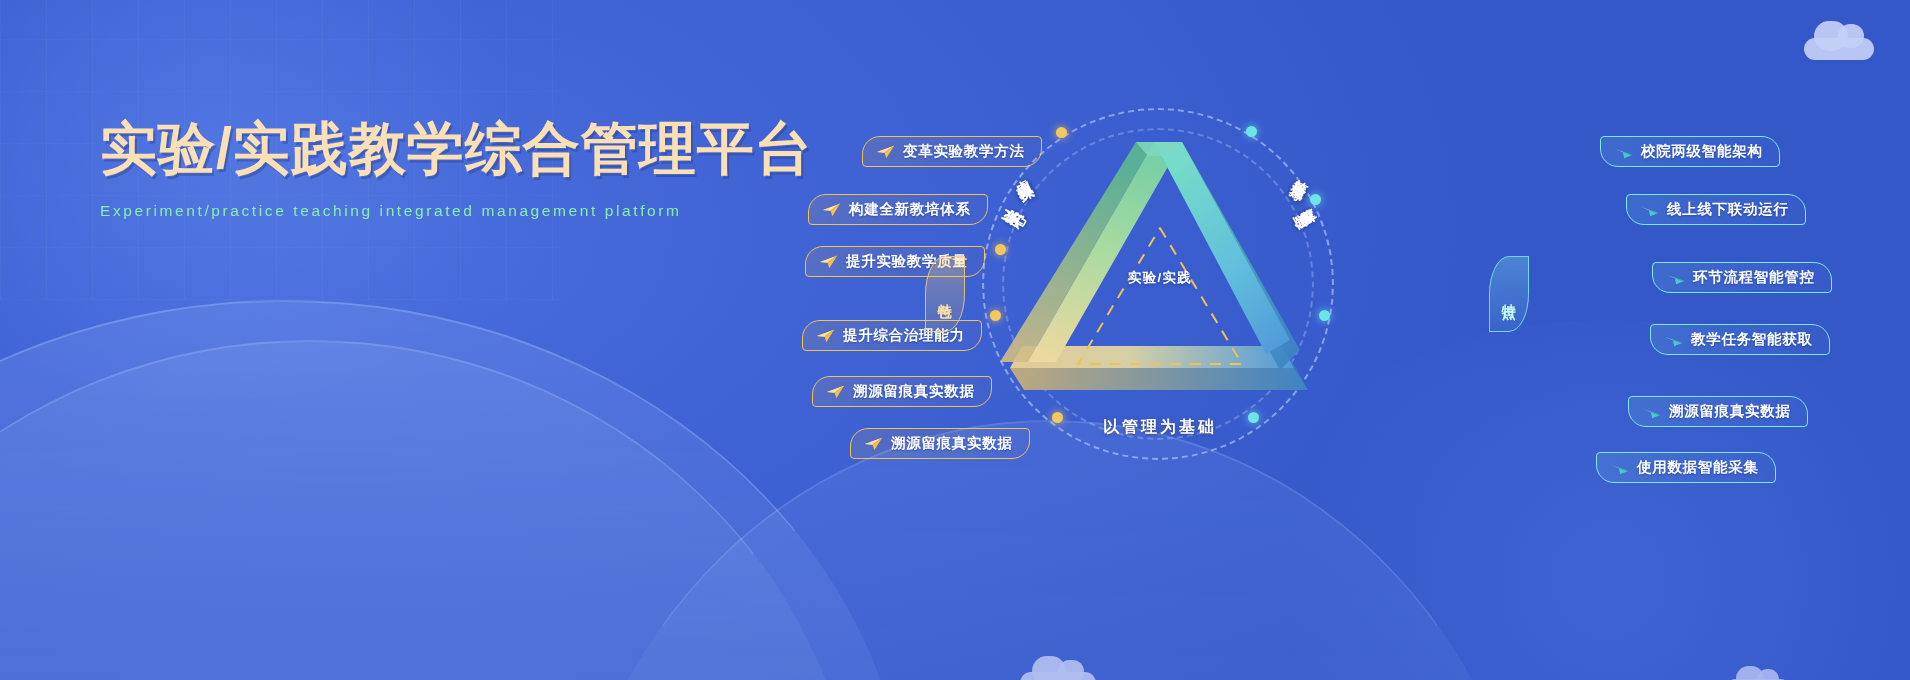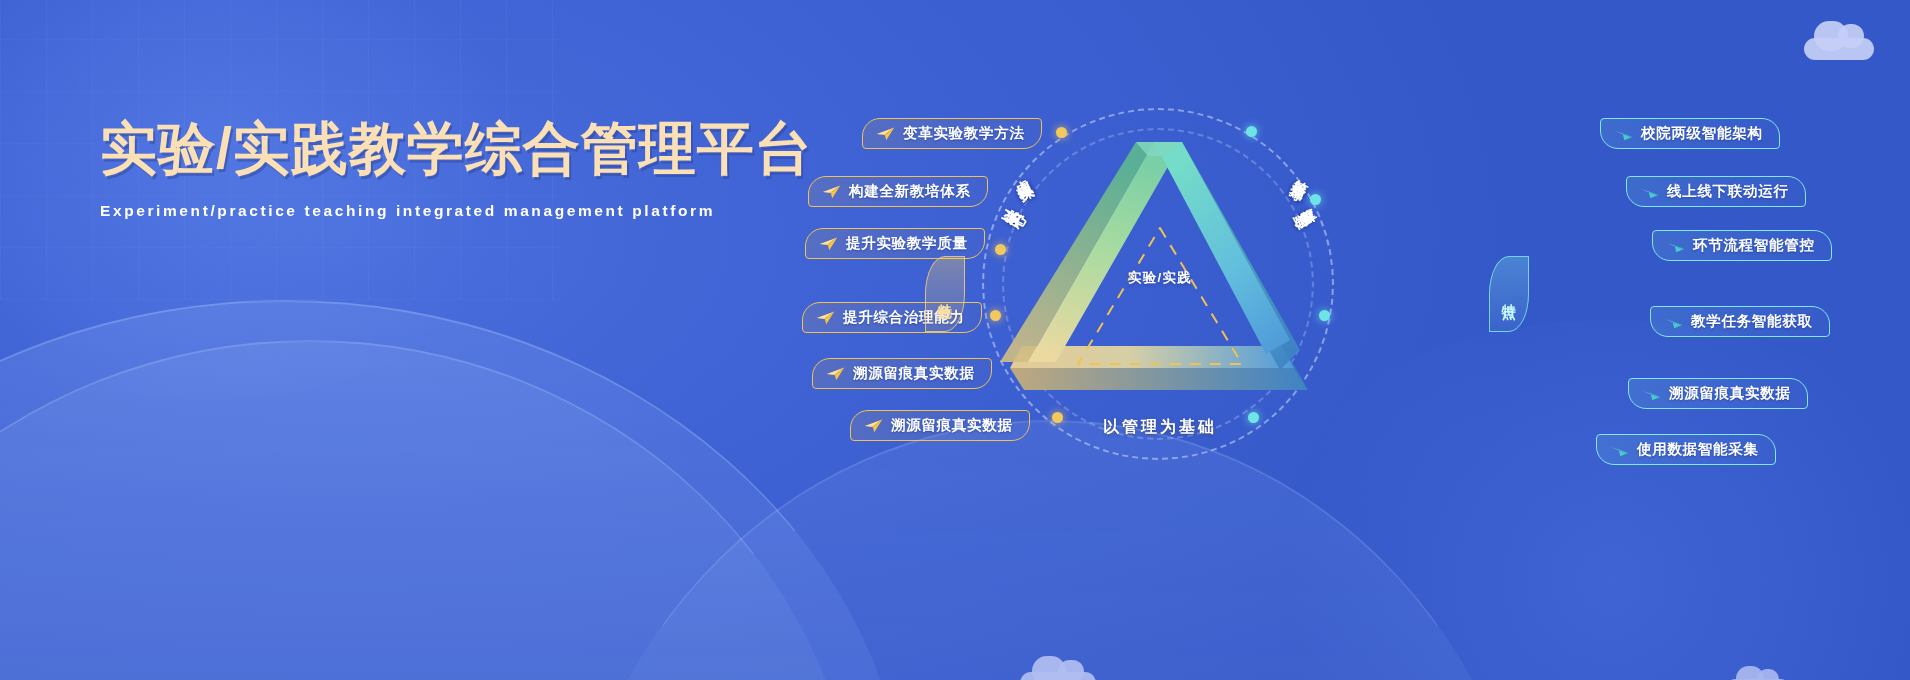--- a/index.html
+++ b/index.html
@@ -55,22 +55,22 @@
 
   
   #leftblock { position:absolute; left:100px; top:118px; width:720px; }
   #title {
     font-size:57px; font-weight:700; line-height:1.08; letter-spacing:1px;
     color:#fbdfb5;
     text-shadow:2px 3px 0 rgba(40,60,140,.42), 0 1px 0 rgba(255,255,255,.18);
     white-space:nowrap;
   }
   #subtitle {
-    margin-top:22px; font-size:15.5px; letter-spacing:2.6px; font-weight:700;
-    color:#ffffff; white-space:nowrap;
+    margin-top:22px; font-size:15.5px; letter-spacing:2.6px; font-weight:400;
+    color:#86efac; white-space:nowrap;
   }
   #bullets { margin-top:52px; display:grid; grid-template-columns:282px auto;
              row-gap:42px; column-gap:0; }
   .bullet { display:flex; align-items:center; gap:20px; }
   .bullet .sq { width:17px; height:17px; flex:0 0 17px;
     background:linear-gradient(150deg,#fdecd0,#f6d7a4);
     box-shadow:1px 2px 0 rgba(40,60,140,.30); }
   .bullet .tx { font-size:26.5px; font-weight:700; color:#fff; letter-spacing:.6px;
     text-shadow:1px 2px 2px rgba(30,50,130,.38); white-space:nowrap; }
 
@@ -128,21 +128,21 @@
           border-radius:50% 0 50% 0 / 50% 0 50% 0;
           clip-path:none; }
   #lens-cyan .tx { color:#c9fbfc; }
 
   
   .pillcol { position:absolute; top:0; }
   #pills-left  { left:786px; width:240px; }
   #pills-right { left:1520px; width:250px; }
 
   .pill { position:absolute; height:31px; display:flex; align-items:center; gap:8px;
-          padding:0 16px 0 13px; white-space:nowrap; }
+          padding:0 16px 0 13px; white-space:nowrap;margin-top:18px; }
   .pill .ptx { font-size:14.5px; font-weight:700; color:#fff; letter-spacing:.7px;
           text-shadow:0 1px 2px rgba(25,45,120,.45); }
   .pill .plane { width:19px; height:14px; flex:0 0 19px; }
 
   .pill.gold  { border:1.8px solid #f0c254; color:#fff;
           border-radius:18px 4px 18px 4px;
           background:linear-gradient(100deg, rgba(240,194,84,.13), rgba(240,194,84,.02)); }
   .pill.cyan  { border:1.8px solid #7fe9eb; color:#fff;
           border-radius:18px 4px 18px 4px;
           background:linear-gradient(100deg, rgba(127,233,235,.13), rgba(127,233,235,.02)); }
@@ -244,21 +244,21 @@
     <span class="ptx">校院两级智能架构</span>
   </div>
   <div class="pill cyan alt" style="top:176px; left:106px;">
     <svg class="plane" viewBox="0 0 24 18">
       <path d="M1 5 L23 13 L13 17 L11 9 Z" fill="#49c9cf"></path>
         <path d="M1 5 L23 13 L11 9 Z" fill="#c5fbfd"></path>
       <path d="M11 9 L23 13" stroke="#2ba4ab" stroke-width="1" fill="none"></path>
     </svg>
     <span class="ptx">线上线下联动运行</span>
   </div>
-  <div class="pill cyan alt" style="top:230px; left:132px;">
+  <div class="pill cyan alt" style="top:244px; left:132px;">
     <svg class="plane" viewBox="0 0 24 18">
       <path d="M1 5 L23 13 L13 17 L11 9 Z" fill="#49c9cf"></path>
         <path d="M1 5 L23 13 L11 9 Z" fill="#c5fbfd"></path>
       <path d="M11 9 L23 13" stroke="#2ba4ab" stroke-width="1" fill="none"></path>
     </svg>
     <span class="ptx">环节流程智能管控</span>
   </div>
   <div class="pill cyan alt" style="top:306px; left:130px;text-align:center;">
     <svg class="plane" viewBox="0 0 24 18">
       <path d="M1 5 L23 13 L13 17 L11 9 Z" fill="#49c9cf"></path>

